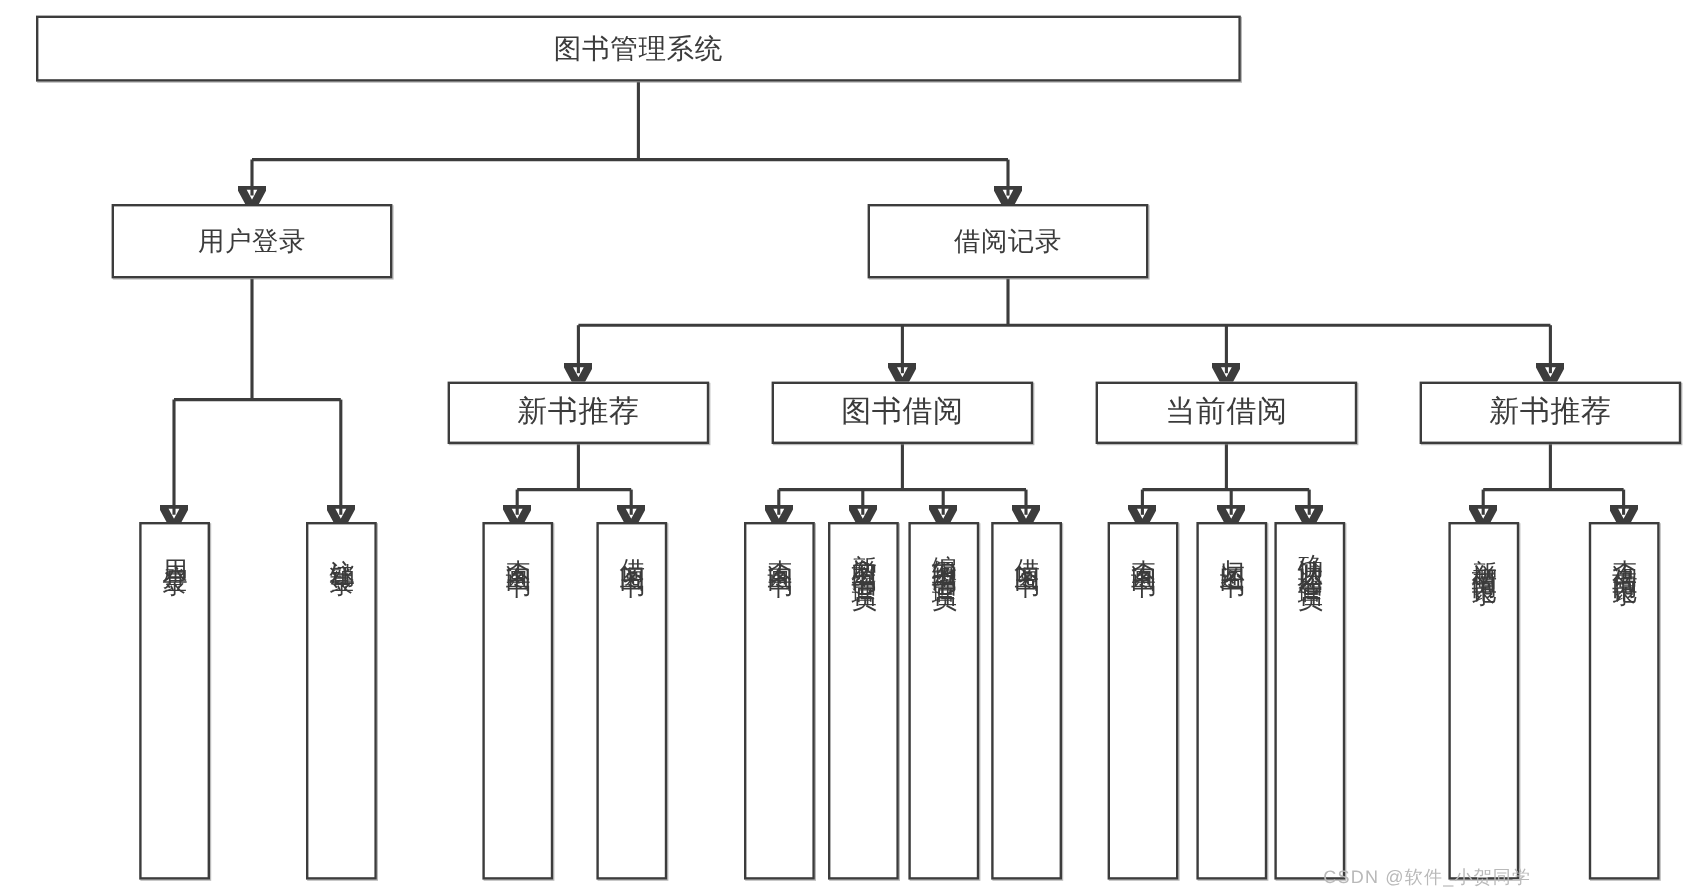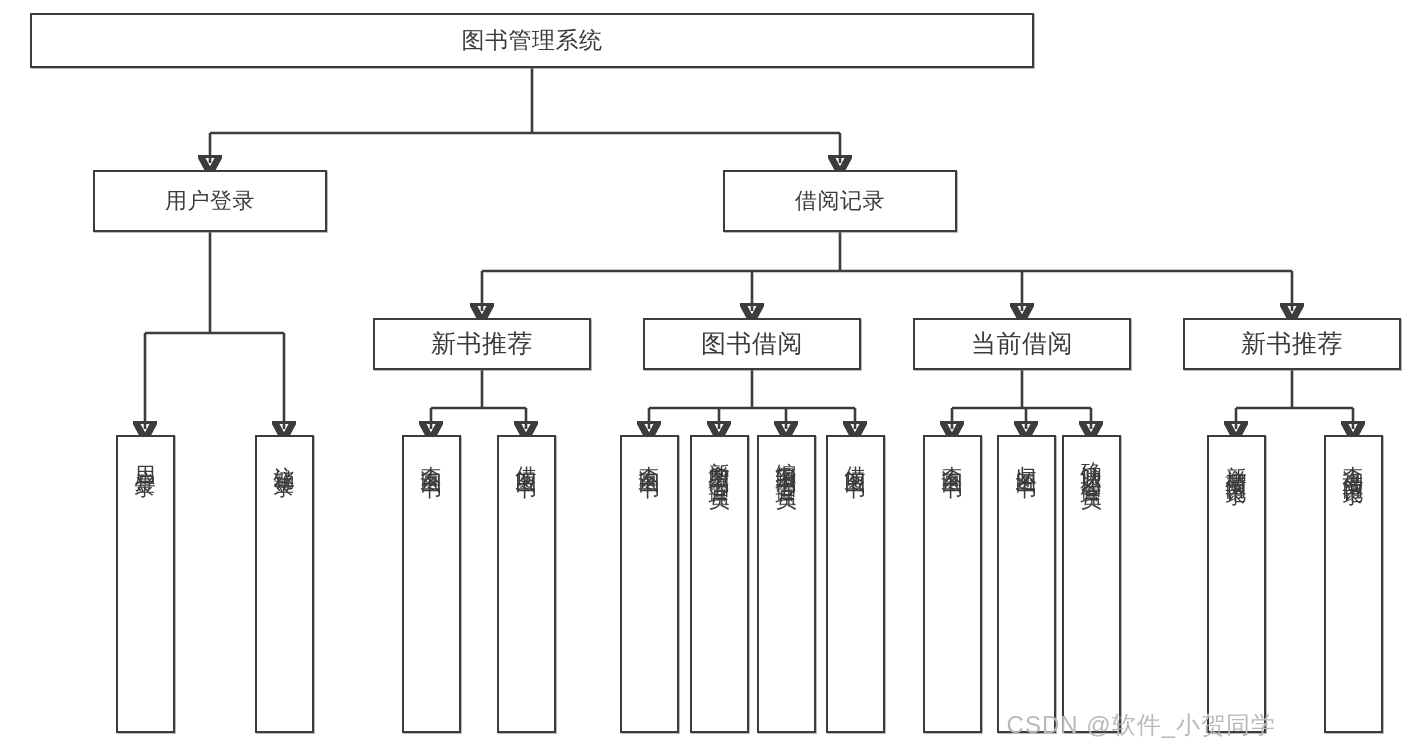--- a/index.html
+++ b/index.html
@@ -79,21 +79,21 @@
   }
   svg.links line, svg.links path {
     stroke: #3c3c3c;
     stroke-width: 2.6;
     fill: none;
   }
   .watermark {
     position: absolute;
     right: 14px;
     bottom: 6px;
-    font-size: 24px;
+    font-size: 15px;
     color: #b9b9b9;
     letter-spacing: 1px;
     white-space: nowrap;
   }
 </style>
 </head>
 <body>
 
 <div id="diagram">
 

